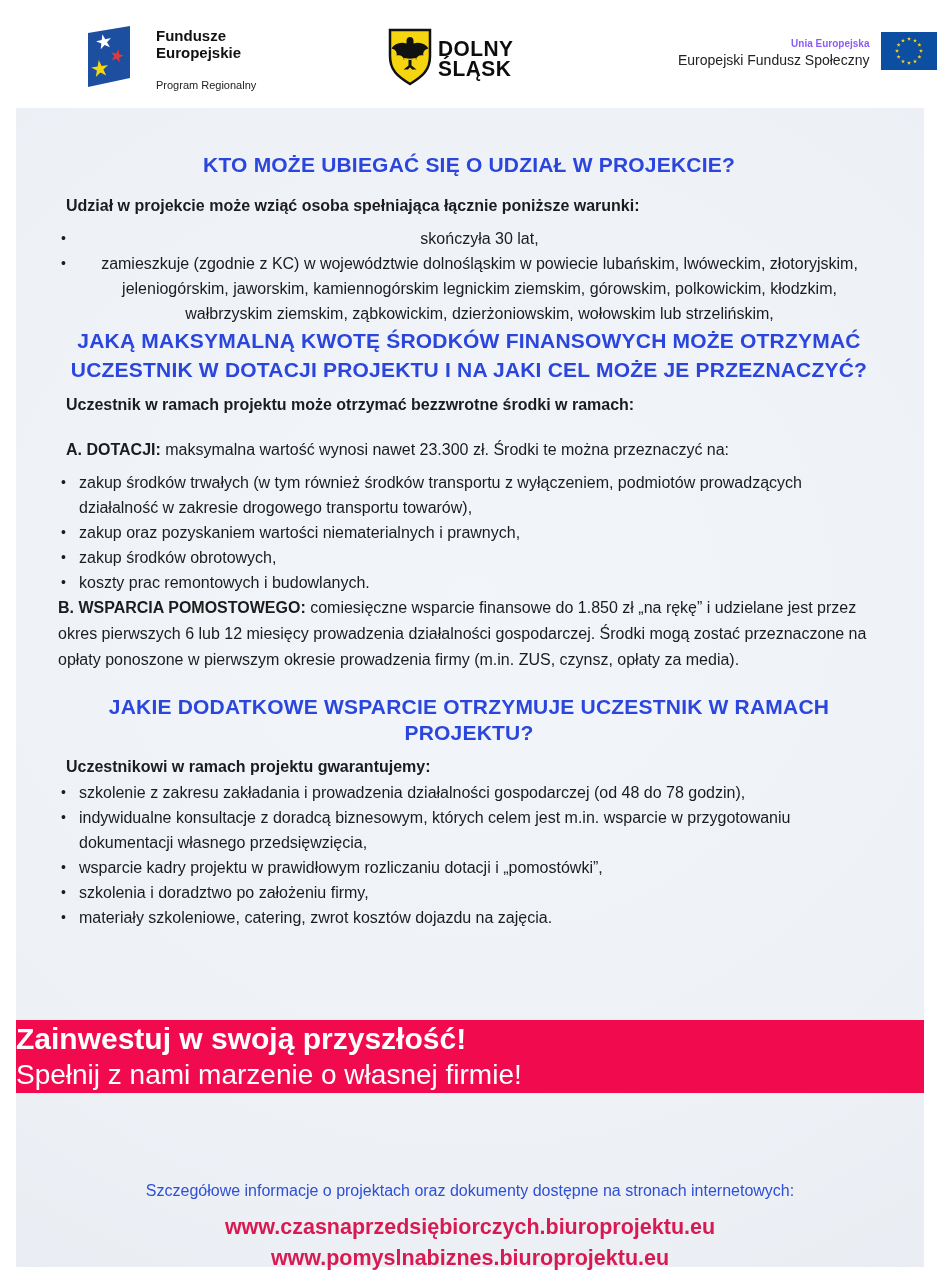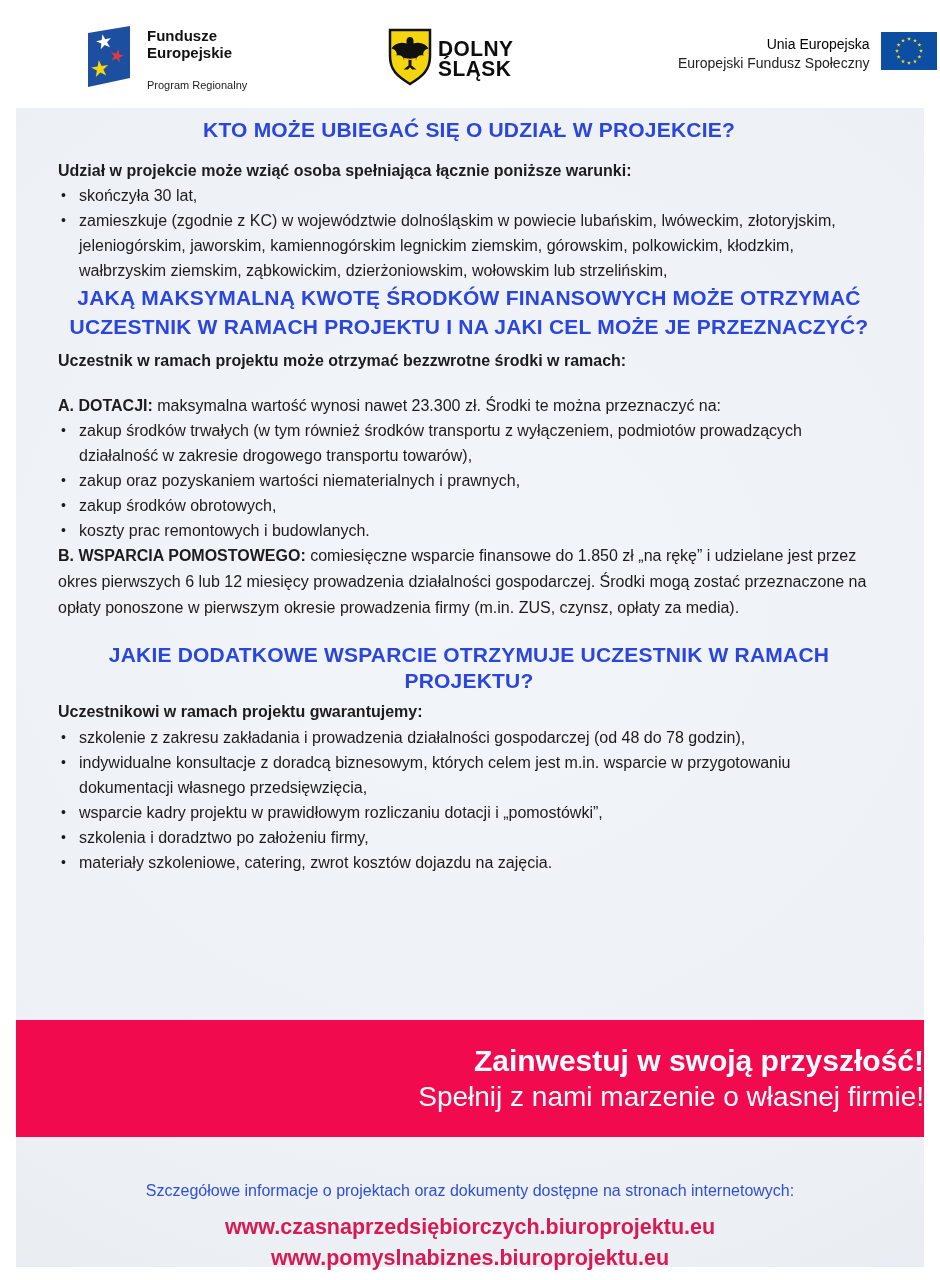--- a/index.html
+++ b/index.html
@@ -8,59 +8,59 @@
     background:#ffffff;
     font-family:"Liberation Sans", sans-serif;
     color:#1c1c1e;
     -webkit-font-smoothing:antialiased;
   }
   .page{position:relative;width:940px;height:1280px;background:#ffffff;overflow:hidden;}
 
   
   .header{position:absolute;top:0;left:0;width:940px;height:108px;background:#ffffff;}
   .logo{position:absolute;display:flex;align-items:center;}
-  .logo-fe{left:78px;top:24px;gap:11px;}
+  .logo-fe{left:78px;top:24px;gap:20px;}
   .fe-text .t1{font-size:15px;font-weight:bold;line-height:17px;color:#111;}
   .fe-text .t2{font-size:11px;color:#222;margin-top:18px;}
   .logo-ds{left:386px;top:27px;gap:4px;}
   .ds-text{font-size:22px;font-weight:800;line-height:20px;letter-spacing:.5px;color:#0d0d0d;transform:scaleX(.95);transform-origin:left;}
   .logo-eu{left:678px;top:32px;gap:12px;}
   .eu-text{text-align:right;}
-  .eu-text .t1{font-size:14px;font-weight:normal;color:#000000;}
+  .eu-text .t1{font-size:10px;font-weight:bold;color:#8b5cf6;}
   .eu-text .t2{font-size:14px;color:#222;margin-top:3px;}
 
   
   .panel{
     position:absolute;left:16px;top:108px;width:908px;height:1159px;
     background:radial-gradient(130% 95% at 50% 42%, #f2f5f9 0%, #edf0f5 55%, #e4e9ef 100%);
   }
-  .content{padding:9px 44px 0 42px;font-size:16px;line-height:25px;}
+  .content{padding:44px 44px 0 42px;font-size:16px;line-height:25px;}
 
   .sec-head{
     text-align:center;font-weight:bold;font-size:21px;line-height:26px;
     letter-spacing:.2px;margin:0 0 15px 0;
   }
   .sec-head.two{line-height:29px;margin-bottom:7px;}
   .lead{font-weight:bold;margin:0 0 8px 0;}
   .lead.mb20{margin-bottom:20px;}
   ul.blt{list-style:none;margin:0;padding:0;}
   ul.blt li{position:relative;padding-left:21px;}
   ul.blt li::before{content:"•";position:absolute;left:3px;top:0;font-size:14px;}
-  .gap12{margin-bottom:12px;}
+  .gap12{margin-bottom:12px;text-align:center;}
   .gap3{margin-bottom:3px;}
-  .para{margin:0;}
+  .para{margin:8px;}
   .para b{font-weight:bold;}
   .b-para{line-height:26px;margin:0 0 21px 0;}
   .h3m{margin-bottom:5px;}
   .intro3{margin-bottom:1px;}
 
   
   .banner{
-    position:absolute;left:0;top:912px;width:100%;height:117px;
-    display:flex;flex-direction:column;align-items:flex-end;justify-content:center;
+    position:absolute;left:0;top:912px;width:100%;height:73px;
+    display:flex;flex-direction:column;align-items:flex-start;justify-content:center;
     color:#ffffff;
   }
   .banner .l1{font-size:30px;font-weight:bold;line-height:37px;}
   .banner .l2{font-size:28px;font-weight:400;line-height:36px;}
 
   
   .footer{position:absolute;left:0;top:1072px;width:100%;text-align:center;}
   .footer .info{font-size:16px;line-height:21px;margin-bottom:11px;}
   .footer a{display:block;text-decoration:none;font-weight:bold;font-size:21.5px;line-height:31px;}
 </style>
@@ -136,21 +136,21 @@
 
       <h2 class="sec-head" style="color:#2b46dd">KTO MOŻE UBIEGAĆ SIĘ O UDZIAŁ W PROJEKCIE?</h2>
       <p class="para lead">Udział w projekcie może wziąć osoba spełniająca łącznie poniższe warunki:</p>
       <ul class="blt gap12">
         <li>skończyła 30 lat,</li>
         <li>zamieszkuje (zgodnie z KC) w województwie dolnośląskim w powiecie lubańskim, lwóweckim, złotoryjskim, jeleniogórskim, jaworskim, kamiennogórskim legnickim ziemskim, górowskim, polkowickim, kłodzkim, wałbrzyskim ziemskim, ząbkowickim, dzierżoniowskim, wołowskim lub strzelińskim,</li>
       </ul>
 
       <h2 class="sec-head two" style="color:#2b46dd">
         <div>JAKĄ MAKSYMALNĄ KWOTĘ ŚRODKÓW FINANSOWYCH MOŻE OTRZYMAĆ</div>
-        <div>UCZESTNIK W RAMACH PROJEKTU I NA JAKI CEL MOŻE JE PRZEZNACZYĆ?</div>
+        <div>UCZESTNIK W DOTACJI PROJEKTU I NA JAKI CEL MOŻE JE PRZEZNACZYĆ?</div>
       </h2>
       <p class="para lead mb20">Uczestnik w ramach projektu może otrzymać bezzwrotne środki w ramach:</p>
 
       <p class="para"><b>A. DOTACJI:</b><span> maksymalna wartość wynosi nawet 23.300 zł. Środki te można przeznaczyć na:</span></p>
       <ul class="blt gap3">
         <li>zakup środków trwałych (w tym również środków transportu z wyłączeniem, podmiotów prowadzących działalność w zakresie drogowego transportu towarów),</li>
         <li>zakup oraz pozyskaniem wartości niematerialnych i prawnych,</li>
         <li>zakup środków obrotowych,</li>
         <li>koszty prac remontowych i budowlanych.</li>
       </ul>

